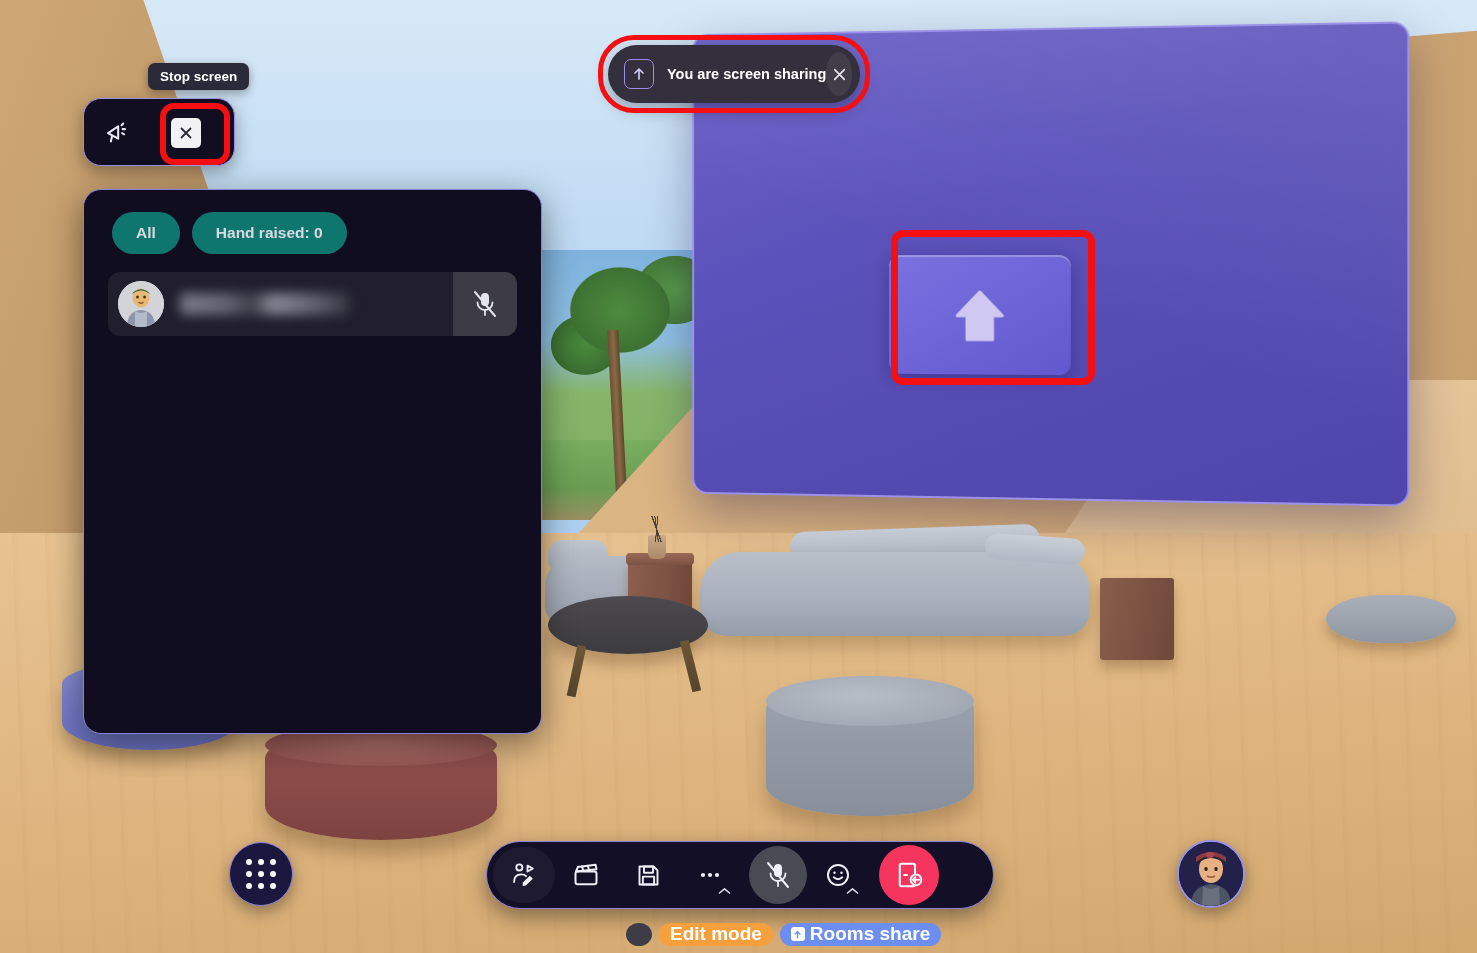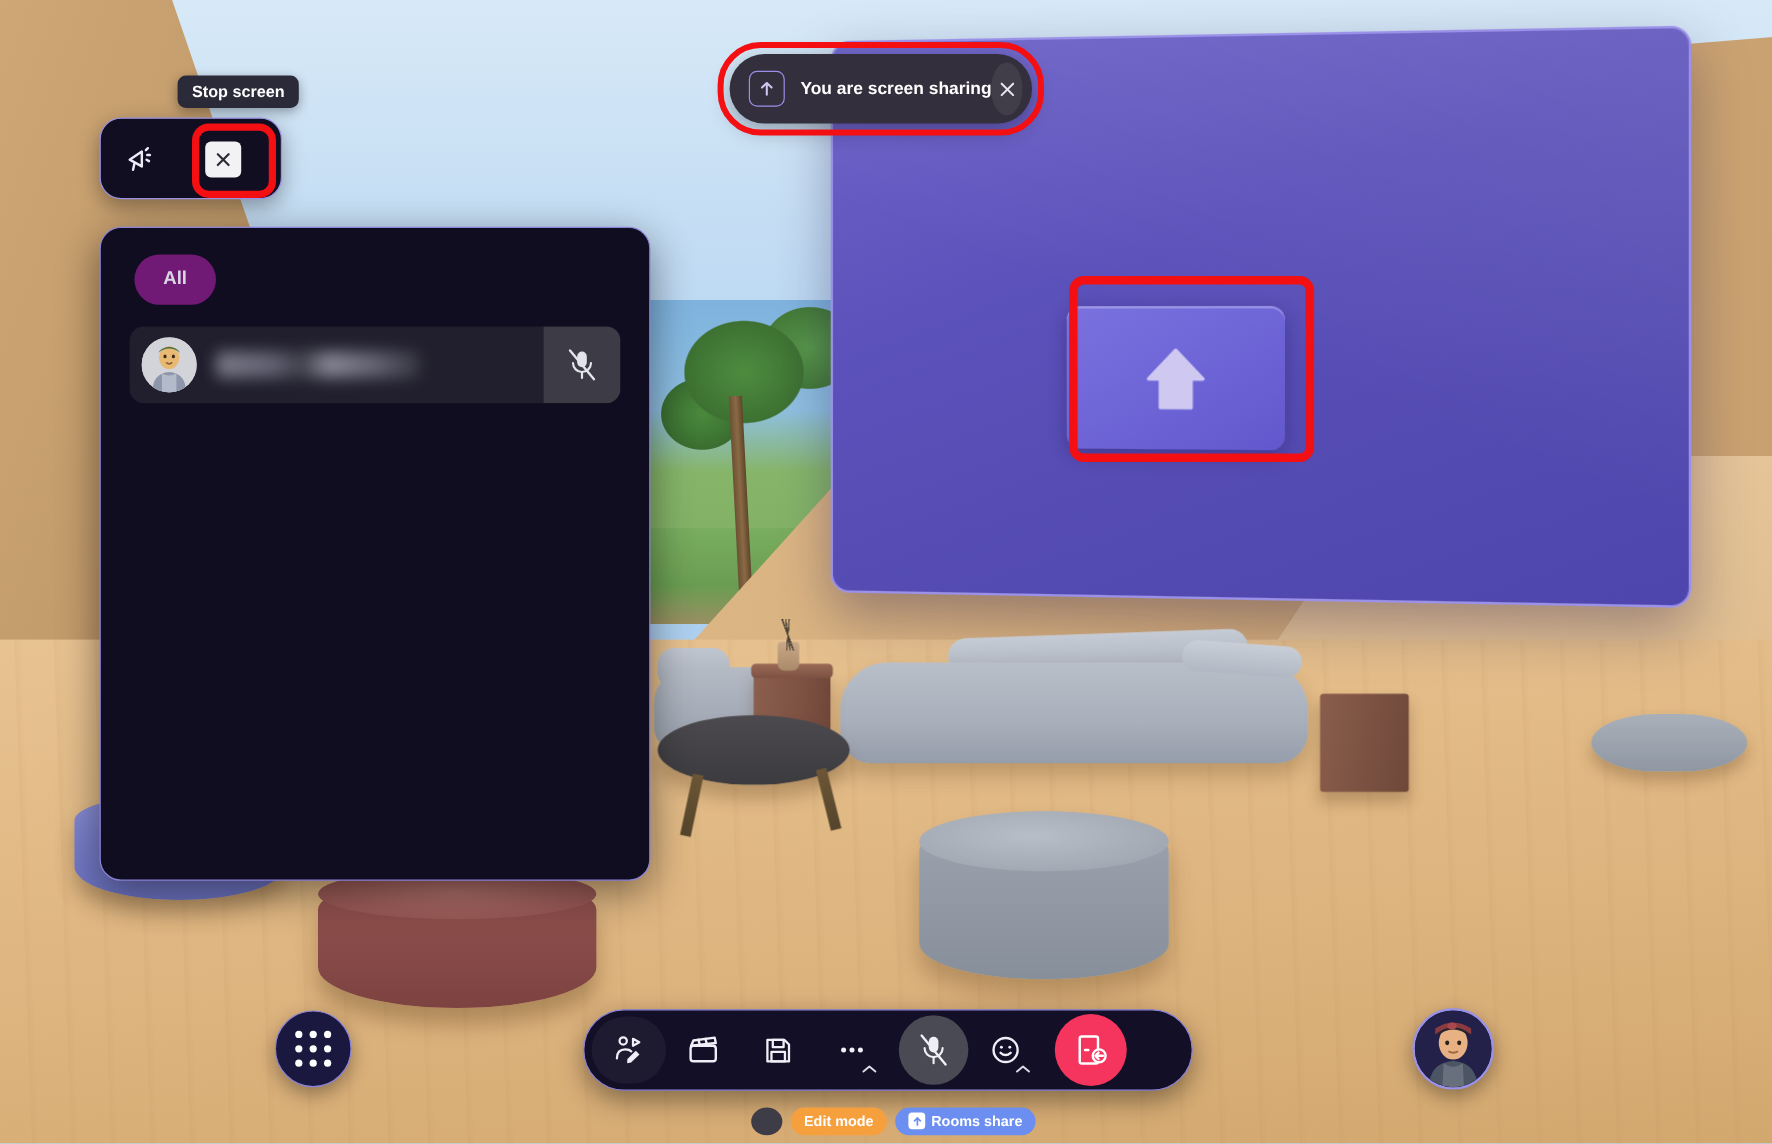--- a/index.html
+++ b/index.html
@@ -284,21 +284,21 @@
     color:#e8e8f2; font-size:17px; font-weight:700;
     padding-bottom:12px; cursor:pointer; position:relative;
   }
   .tab.inactive { color:#d4d4e0; font-weight:700; }
   .tab.active::after {
     content:""; position:absolute; left:0; right:0; bottom:0;
     height:3.5px; background:#8b83f0; border-radius:2px;
   }
   .chips { display:flex; gap:12px; padding:22px 28px 0 28px; }
   .chip {
-    background:#701a75; color:#d9d9e4;
+    background:#0f766e; color:#d9d9e4;
     font-size:15.5px; font-weight:700;
     border-radius:22px; height:42px;
     display:flex; align-items:center; padding:0 24px;
     cursor:pointer;
   }
   .plist { padding:18px 24px 0 24px; }
   .prow {
     background:#211f2d; border-radius:12px; height:64px;
     display:flex; align-items:center; padding:0 0 0 10px;
     overflow:hidden;
@@ -361,21 +361,21 @@
 
   
   .statusbar {
     position:absolute; left:626px; top:922px; height:24px;
     display:flex; align-items:center; gap:7px;
   }
   .status-dot { width:26px; height:23px; background:#3e3c47; border-radius:50%; }
   .badge {
     height:23px; border-radius:12px;
     display:flex; align-items:center; gap:5px;
-    padding:0 11px; font-size:12px; font-weight:700; color:#fff;
+    padding:0 11px; font-size:19px; font-weight:700; color:#fff;
   }
   .badge.edit { background:#f5a03c; }
   .badge.share { background:#6b8ef0; }
   .badge-ico {
     width:14px; height:14px; background:#fff; border-radius:3px;
     display:flex; align-items:center; justify-content:center; flex:0 0 auto;
   }
 </style>
 </head>
 <body>
@@ -461,20 +461,21 @@
       <path d="M3.5 3.5 L12.5 12.5 M12.5 3.5 L3.5 12.5"></path>
     </svg>
   </span>
 </div>
 <div class="anno-toast"></div>
 <div class="anno-share"></div>
 
 <div class="panel">
   <div class="chips">
     <div class="chip">All</div>
+    <div class="chip">Hand raised: 0</div>
   </div>
   <div class="plist">
     <div class="prow">
       <span class="pavatar">
         <svg width="46" height="46" viewBox="0 0 46 46">
           <rect width="46" height="46" fill="#d3d3da"></rect>
           <ellipse cx="23" cy="17" rx="8.5" ry="9.5" fill="#e8b973"></ellipse>
           <path d="M14 13 Q23 6 32 13 Q30 9 23 8 Q16 9 14 13 Z" fill="#4a6f4a"></path>
           <ellipse cx="19.5" cy="16" rx="1.3" ry="1.6" fill="#3a2a1a"></ellipse>
           <ellipse cx="26.5" cy="16" rx="1.3" ry="1.6" fill="#3a2a1a"></ellipse>

